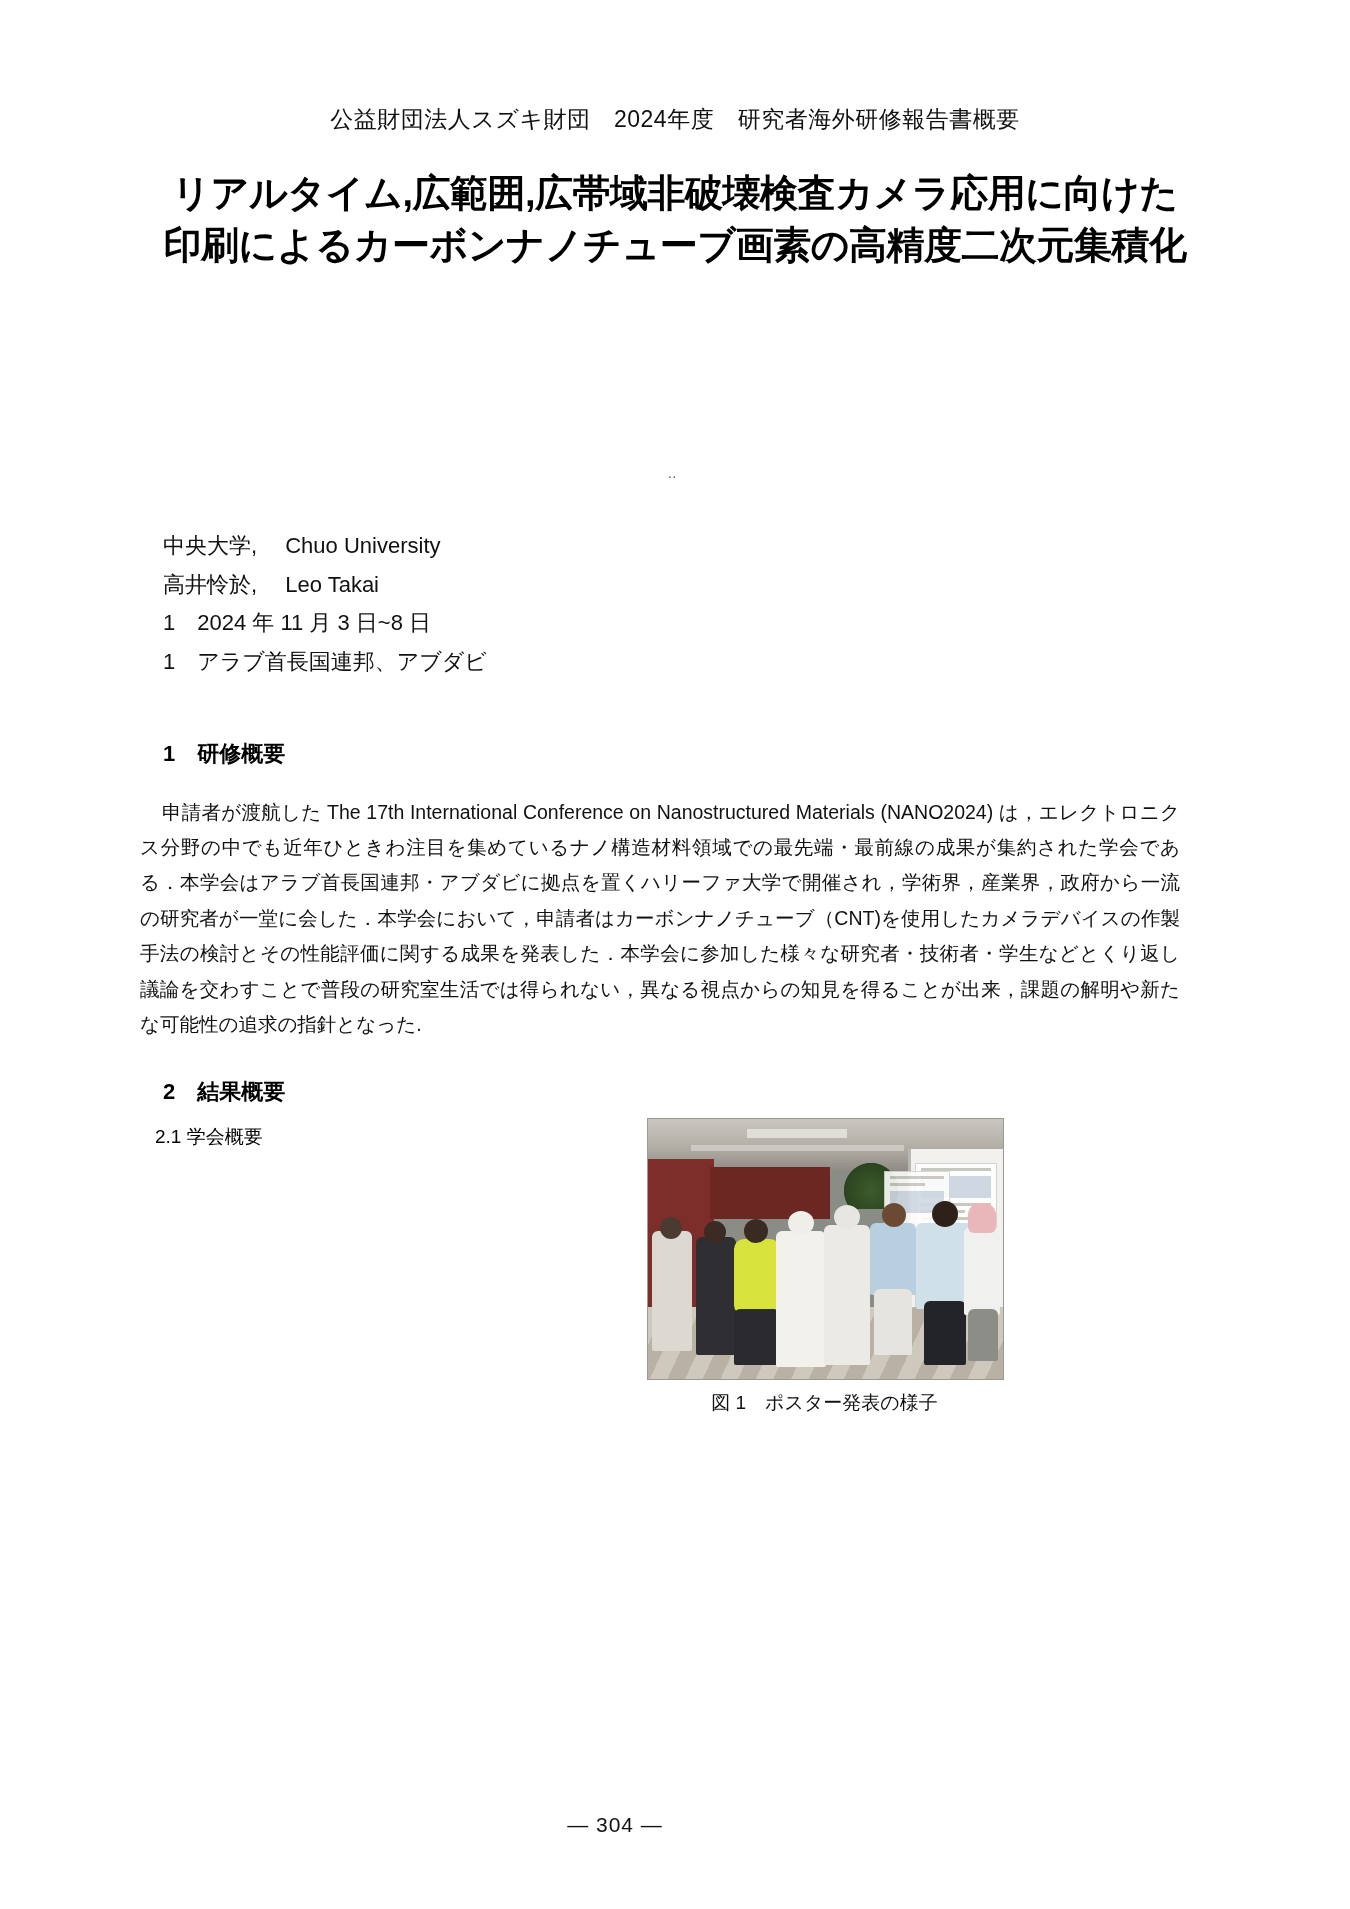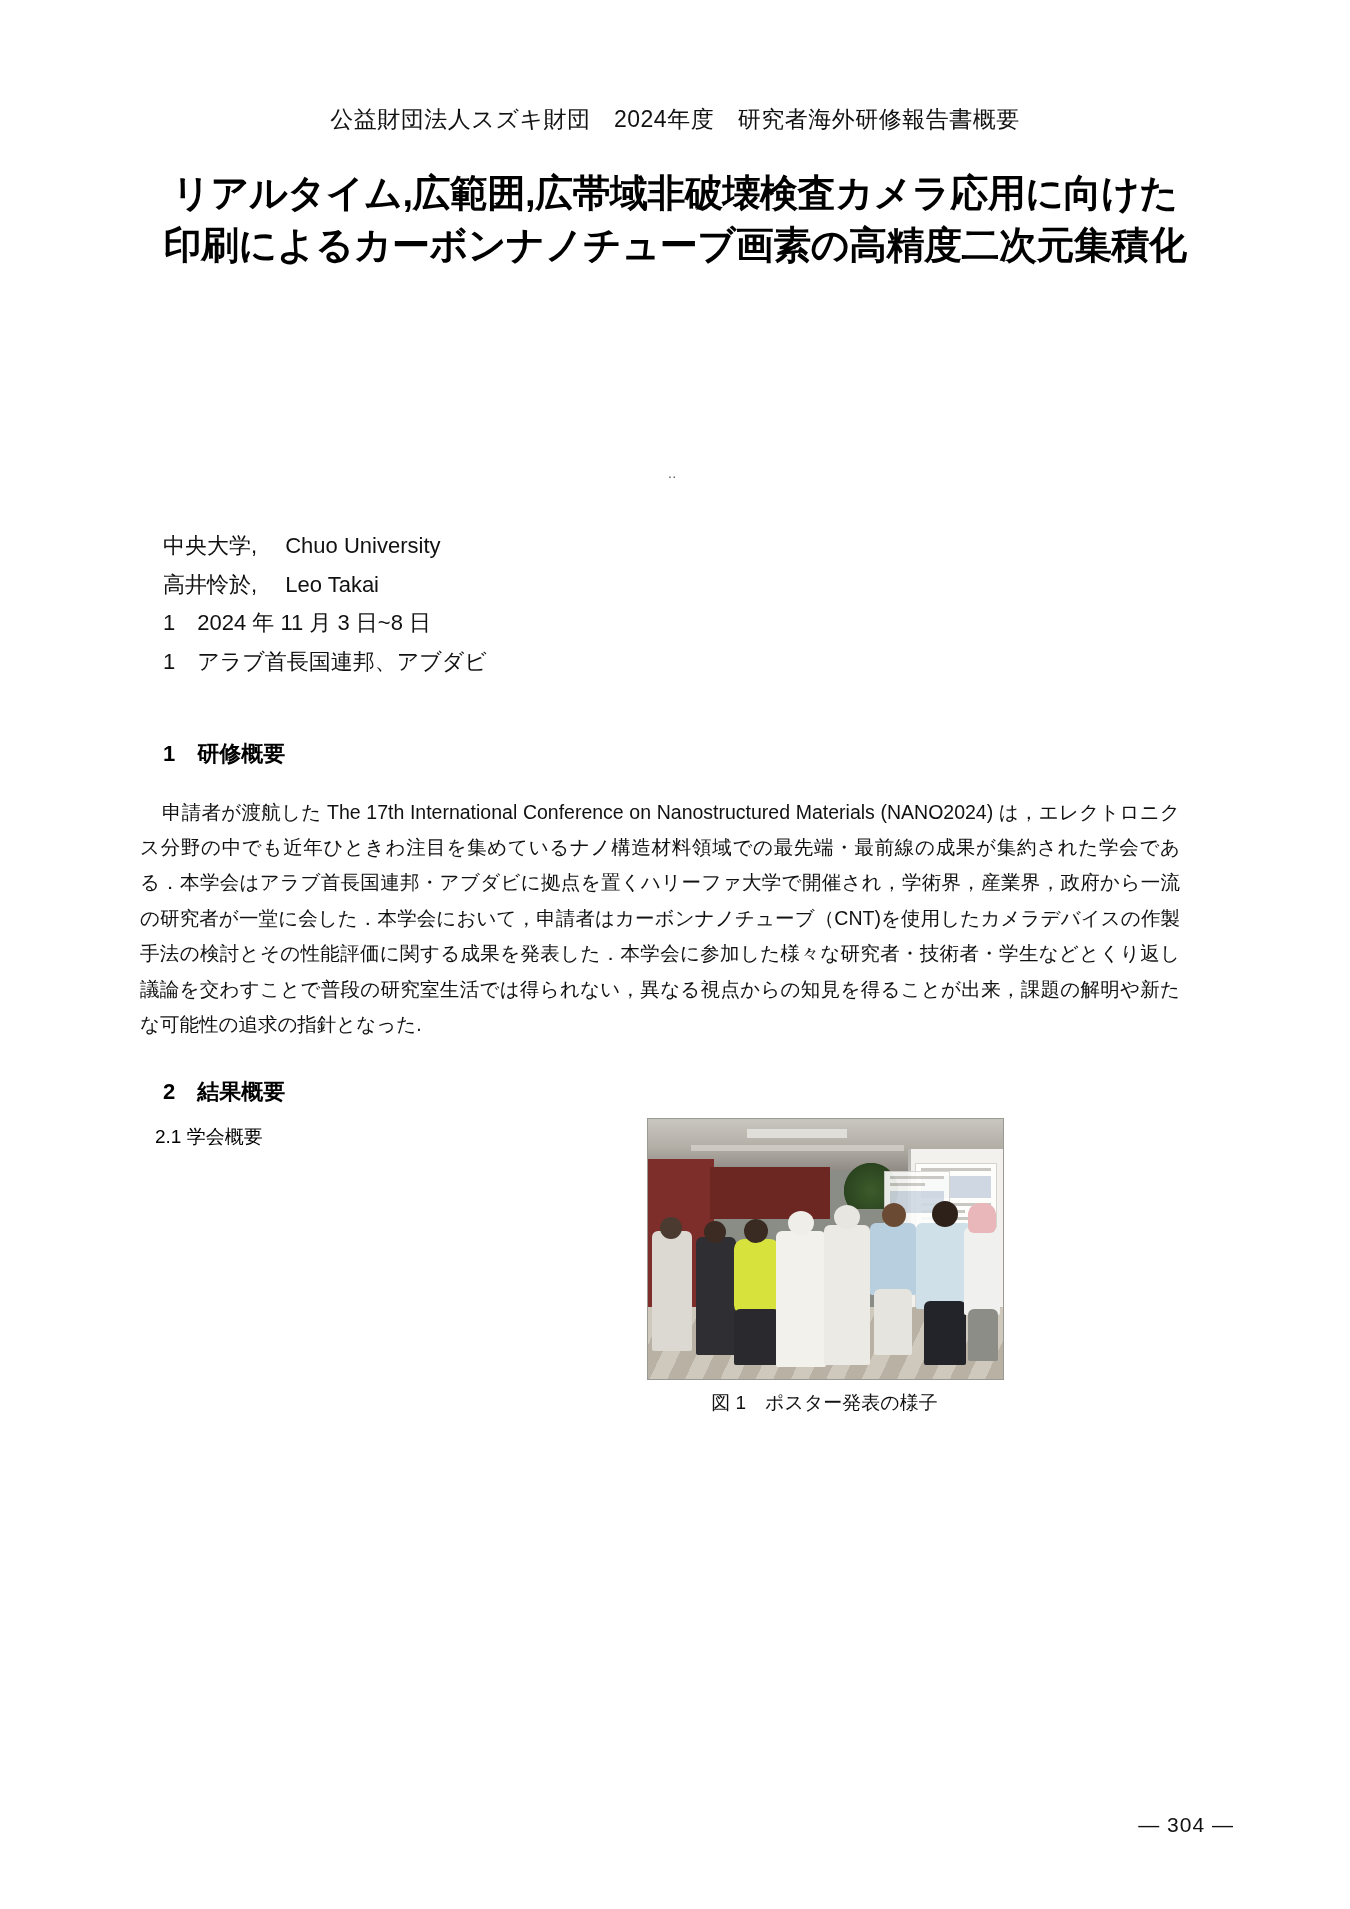--- a/index.html
+++ b/index.html
@@ -192,23 +192,23 @@
     margin-top: 10px;
     text-align: center;
     font-size: 19px;
     color: #111;
   }
 
   
   .page-number {
     position: absolute;
     bottom: 72px;
-    left: 16px;
+    left: 6px;
     width: 1218px;
-    text-align: right;
+    text-align: center;
     font-size: 21px;
     color: #111;
     letter-spacing: 1px;
   }
 </style>
 </head>
 <body>
 
 <div class="page">
 

